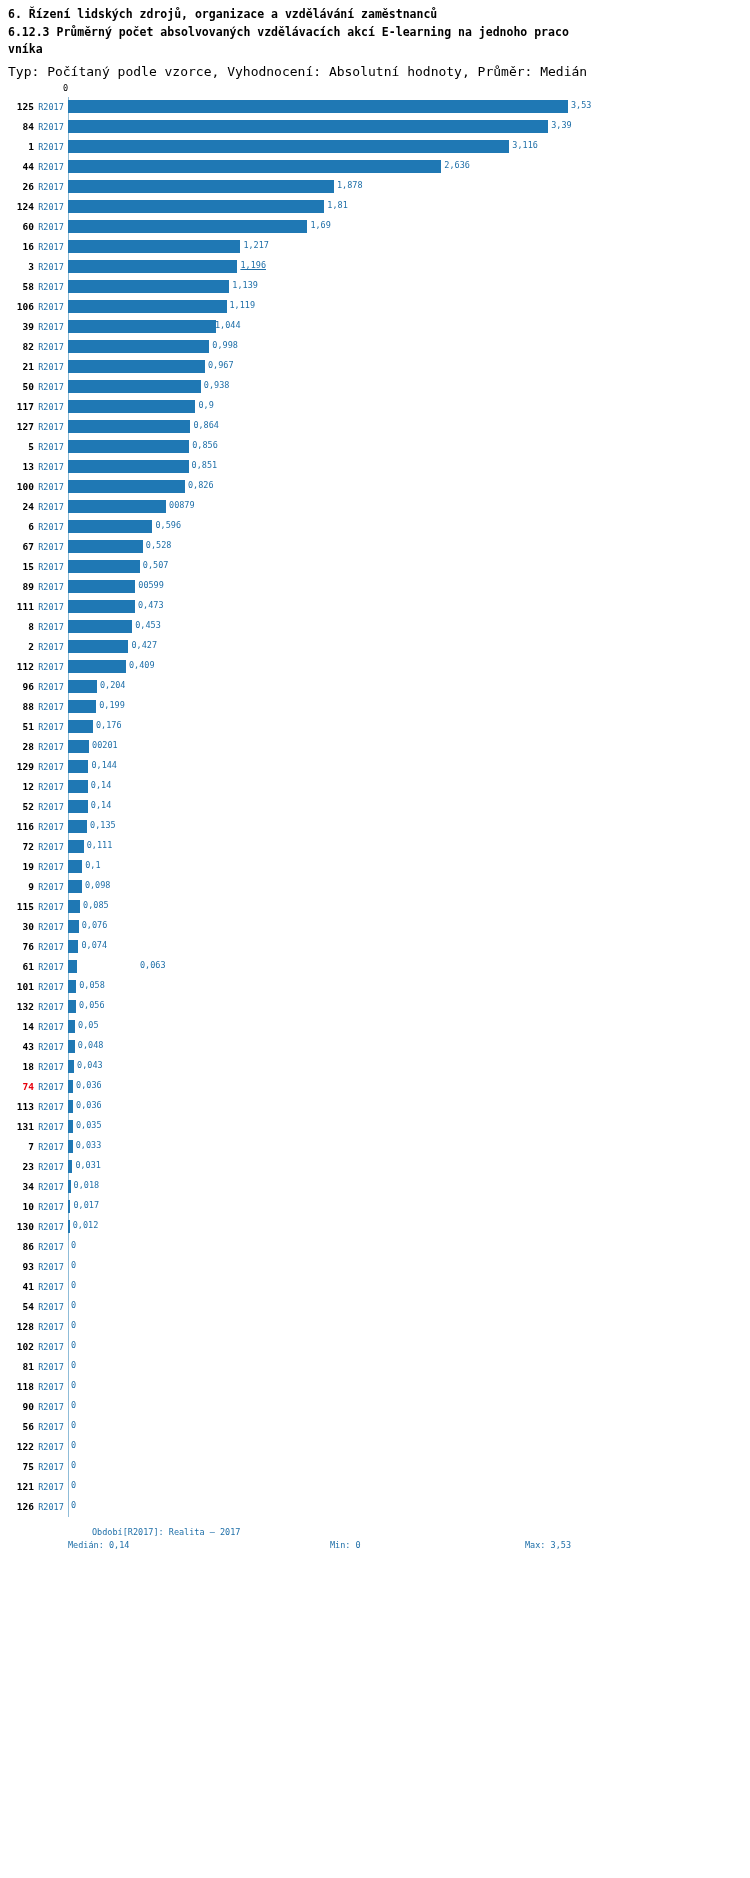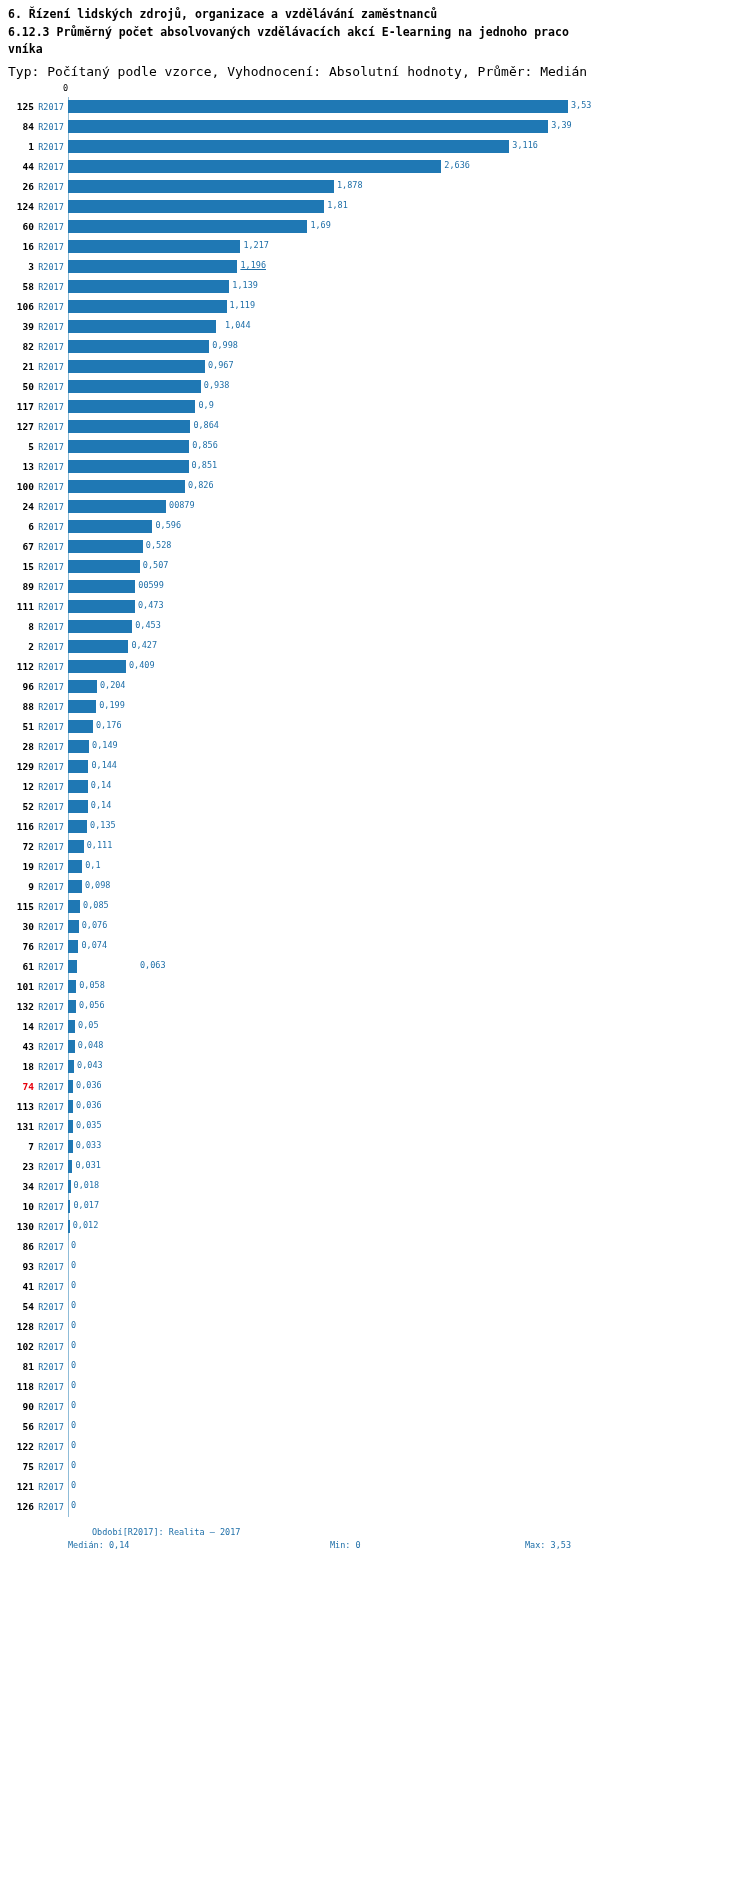--- a/index.html
+++ b/index.html
@@ -229,21 +229,21 @@
           <div class="bar-wrap">
             <div class="bar" style="width: 158.5px; background: rgb(31, 120, 180);"></div>
             <div class="bar-val" style="left: 161.5px; color: rgb(31, 111, 168);">1,119</div>
           </div>
         </div>
         <div class="row">
           <div class="row-cat">39</div>
           <div class="row-per">R2017</div>
           <div class="bar-wrap">
             <div class="bar" style="width: 147.88px; background: rgb(31, 120, 180);"></div>
-            <div class="bar-val" style="left: 157px; color: rgb(31, 111, 168); text-align: center;">1,044</div>
+            <div class="bar-val" style="left: 147px; color: rgb(31, 111, 168); text-align: center;">1,044</div>
           </div>
         </div>
         <div class="row">
           <div class="row-cat">82</div>
           <div class="row-per">R2017</div>
           <div class="bar-wrap">
             <div class="bar" style="width: 141.36px; background: rgb(31, 120, 180);"></div>
             <div class="bar-val" style="left: 144.36px; color: rgb(31, 111, 168);">0,998</div>
           </div>
         </div>
@@ -397,21 +397,21 @@
           <div class="bar-wrap">
             <div class="bar" style="width: 24.93px; background: rgb(31, 120, 180);"></div>
             <div class="bar-val" style="left: 27.93px; color: rgb(31, 111, 168);">0,176</div>
           </div>
         </div>
         <div class="row">
           <div class="row-cat">28</div>
           <div class="row-per">R2017</div>
           <div class="bar-wrap">
             <div class="bar" style="width: 21.1px; background: rgb(31, 120, 180);"></div>
-            <div class="bar-val" style="left: 24.1px; color: rgb(31, 111, 168);">0,149</div>
+            <div class="bar-val" style="left: 24.1px; color: rgb(31, 111, 168);">00201</div>
           </div>
         </div>
         <div class="row">
           <div class="row-cat">129</div>
           <div class="row-per">R2017</div>
           <div class="bar-wrap">
             <div class="bar" style="width: 20.4px; background: rgb(31, 120, 180);"></div>
             <div class="bar-val" style="left: 23.4px; color: rgb(31, 111, 168);">0,144</div>
           </div>
         </div>

